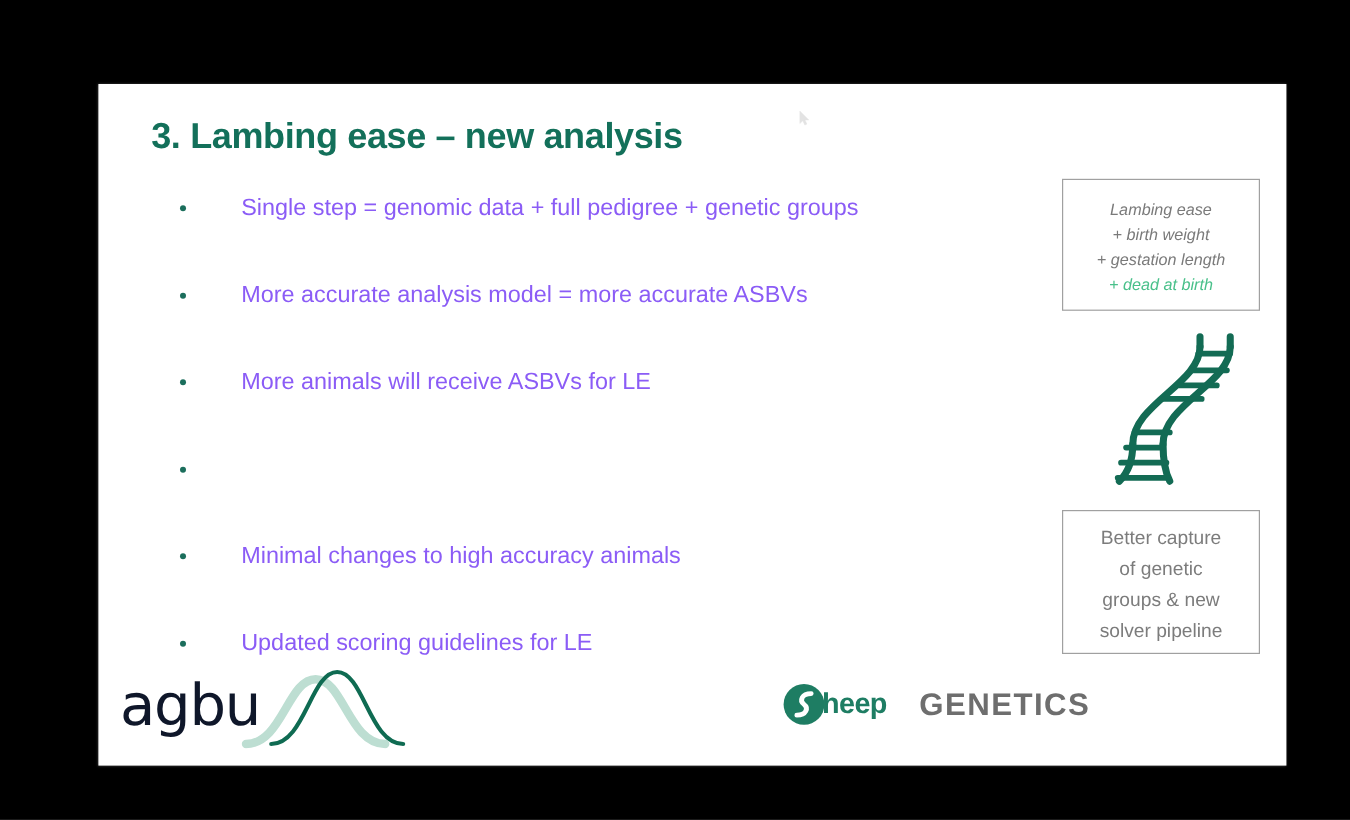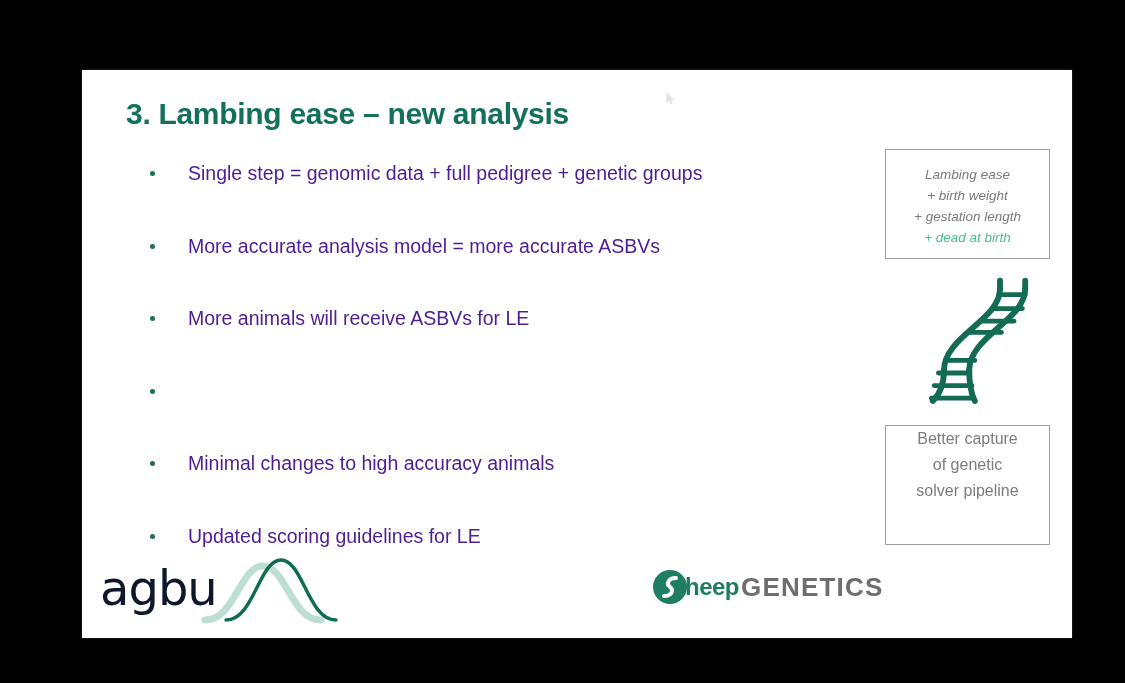--- a/index.html
+++ b/index.html
@@ -59,23 +59,23 @@
   }
   .bullet-dot {
     width: 5px;
     height: 5px;
     border-radius: 50%;
     background: #1b6e5c;
     margin-top: 9px;
     flex: 0 0 auto;
   }
   .bullet-text {
-    margin-left: 33px;
+    margin-left: 46px;
     font-size: 19.5px;
-    color: #4c1d95;
+    color: #8b5cf6;
     line-height: 22px;
     white-space: nowrap;
   }
 
   
   .callout {
     position: absolute;
     border: 1.5px solid #a0a0a0;
     background: #ffffff;
     box-sizing: border-box;
@@ -92,21 +92,21 @@
     line-height: 21px;
     font-style: italic;
   }
   #callout-top .green-line { color: #49c08a; }
 
   #callout-bottom {
     left: 803px;
     top: 355px;
     width: 165px;
     height: 120px;
-    padding-top: 0;
+    padding-top: 10px;
     font-size: 16px;
     line-height: 26px;
     color: #7c7c7c;
   }
 
   
   #dna {
     position: absolute;
     left: 820px;
     top: 205px;
@@ -155,21 +155,21 @@
     letter-spacing: -0.5px;
     line-height: 34px;
     margin-left: -4px;
   }
   .sheep-genetics {
     font-size: 26px;
     font-weight: bold;
     color: #6e6e6e;
     letter-spacing: 1.2px;
     line-height: 34px;
-    margin-left: 2px;
+    margin-left: 27px;
   }
 
   #logo-mla {
     position: absolute;
     left: 848px;
     top: 492px;
     width: 135px;
     height: 56px;
   }
   .mla-word {
@@ -273,20 +273,21 @@
         <line x1="31" y1="61" x2="52" y2="61"></line>
         <line x1="26" y1="70" x2="48" y2="70"></line>
         <line x1="23" y1="79" x2="50" y2="79"></line>
         <line x1="21" y1="88" x2="51" y2="88"></line>
       </g>
     </svg>
 
     <div class="callout" id="callout-bottom">
       <div>Better capture</div>
       <div>of genetic</div>
+      <div>groups &amp; new</div>
       <div>solver pipeline</div>
     </div>
 
     <div id="logo-agbu">
       <svg width="250" height="72" viewBox="0 0 250 72" style="position:absolute;left:0;top:0;">
         <path d="M105 68 C135 68, 140 14, 163 14 C186 14, 191 68, 221 68" fill="none" stroke="#bdded2" stroke-width="7" stroke-linecap="round"></path>
         <path d="M126 68 C154 68, 159 8, 181 8 C203 8, 208 68, 236 68" fill="none" stroke="#0f6b52" stroke-width="3.4" stroke-linecap="round"></path>
       </svg>
       <div class="agbu-word">agbu</div>
     </div>

